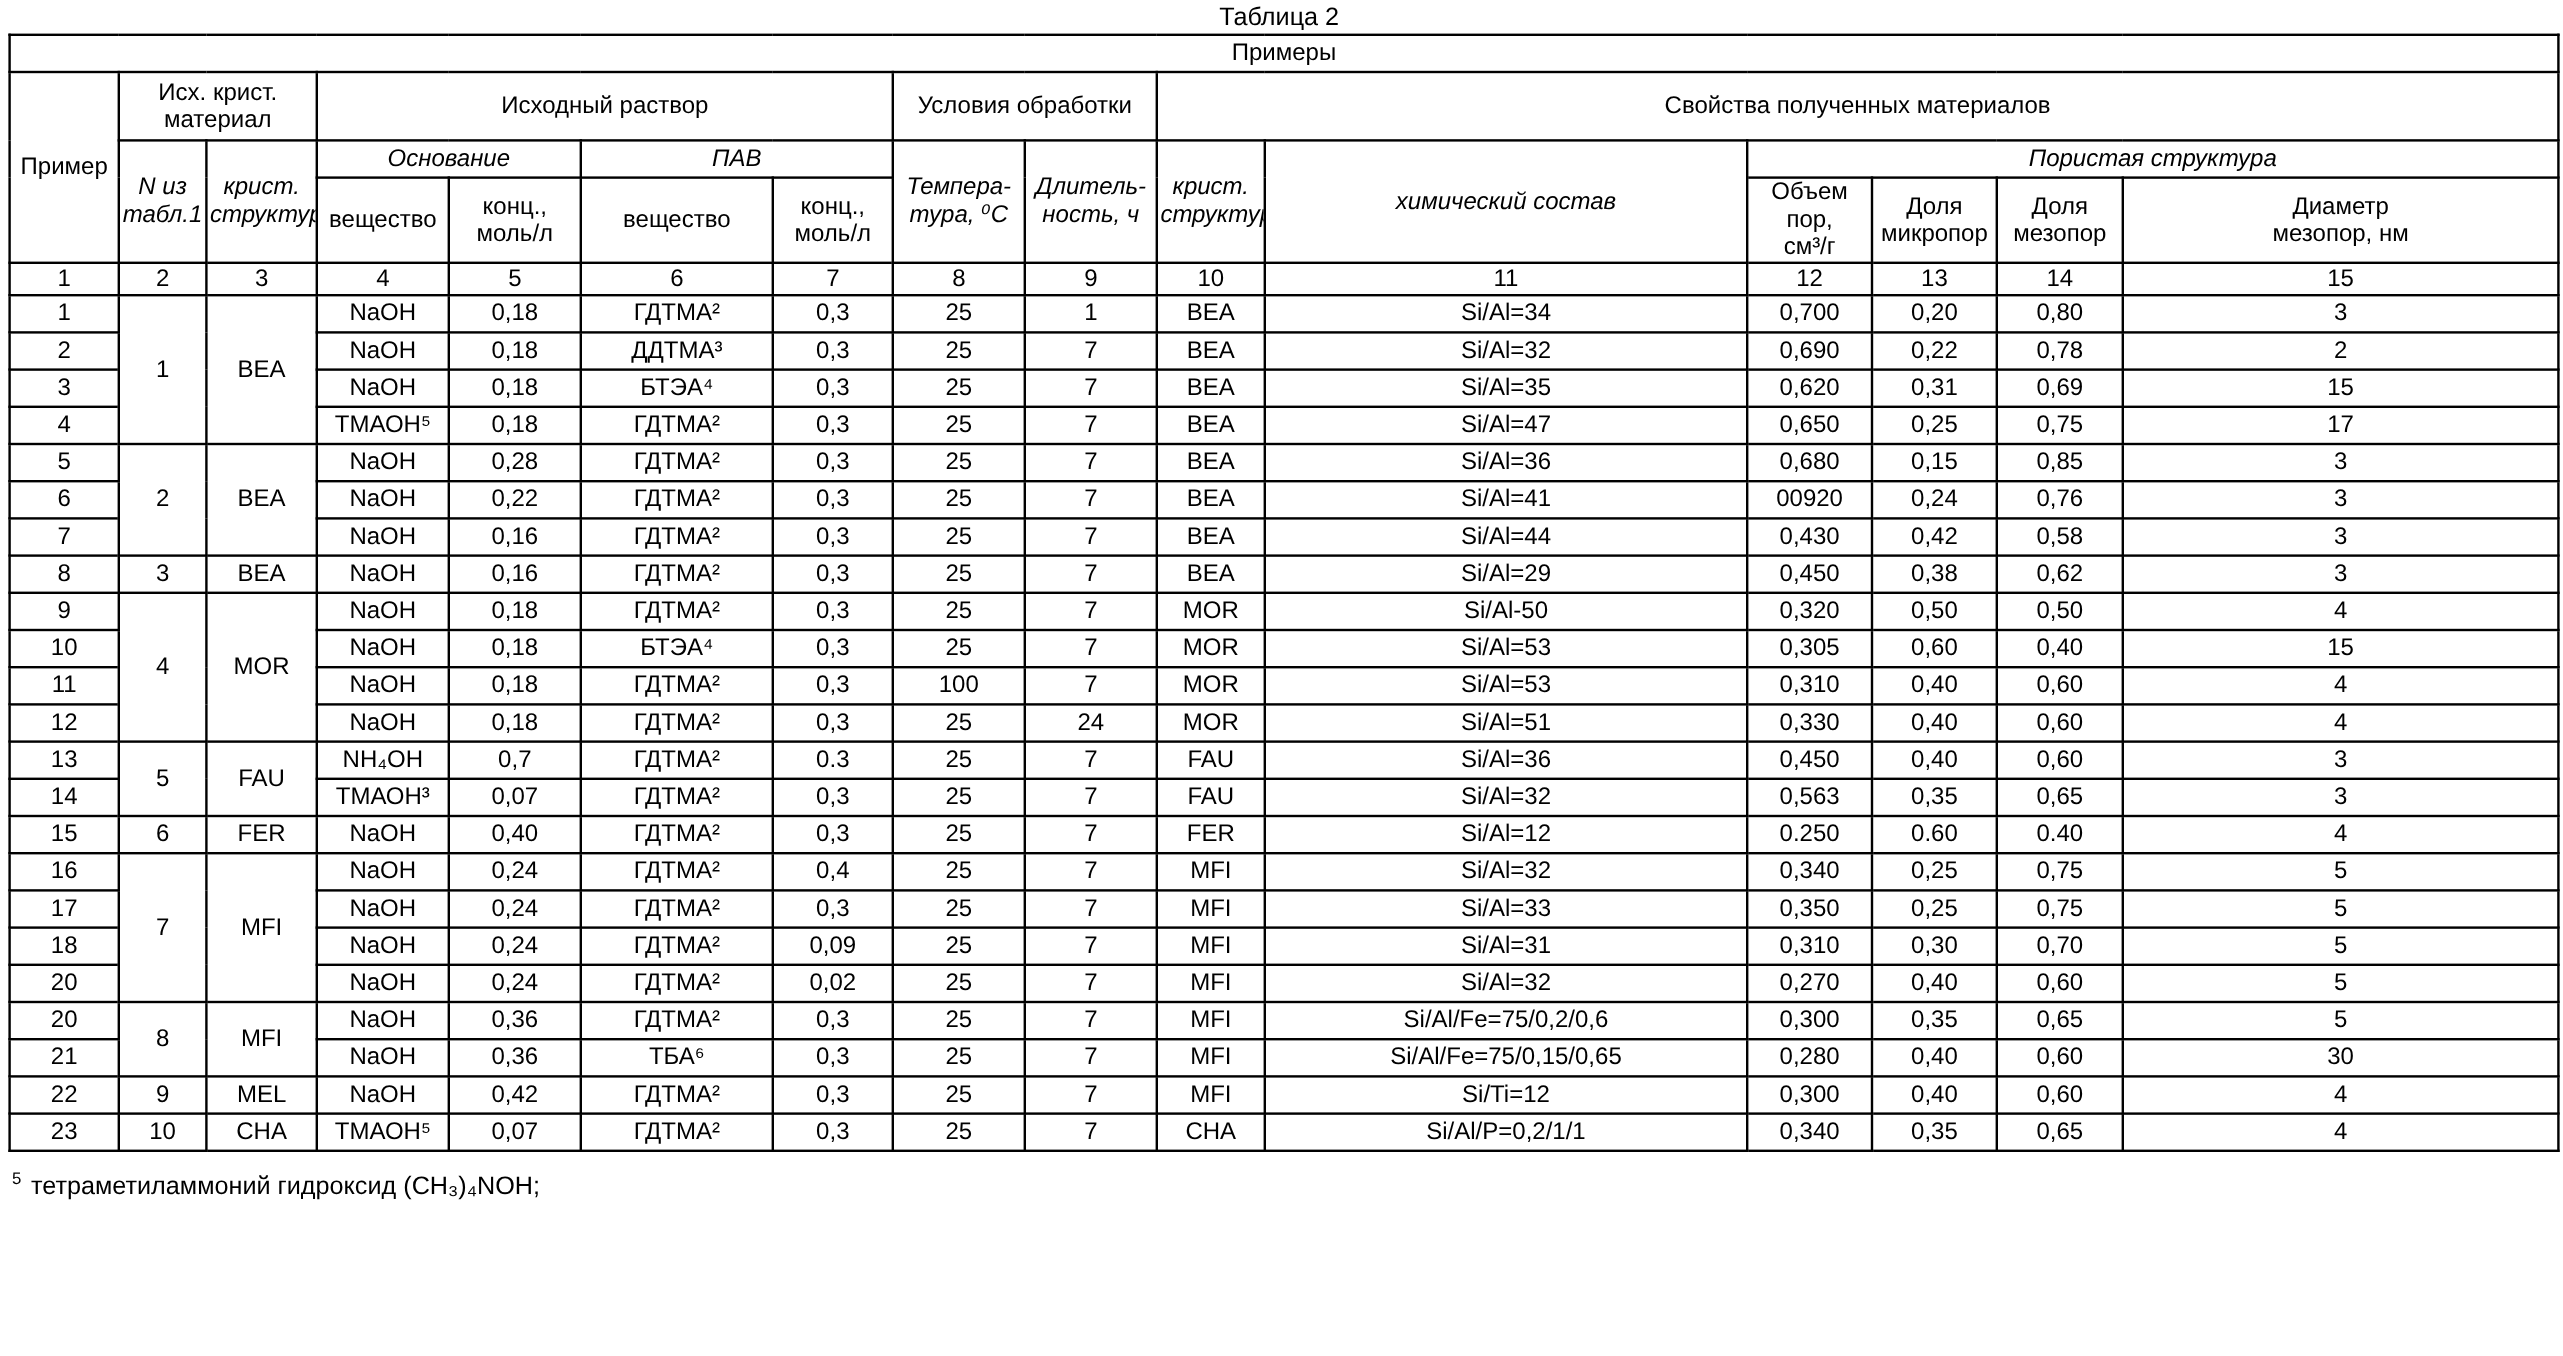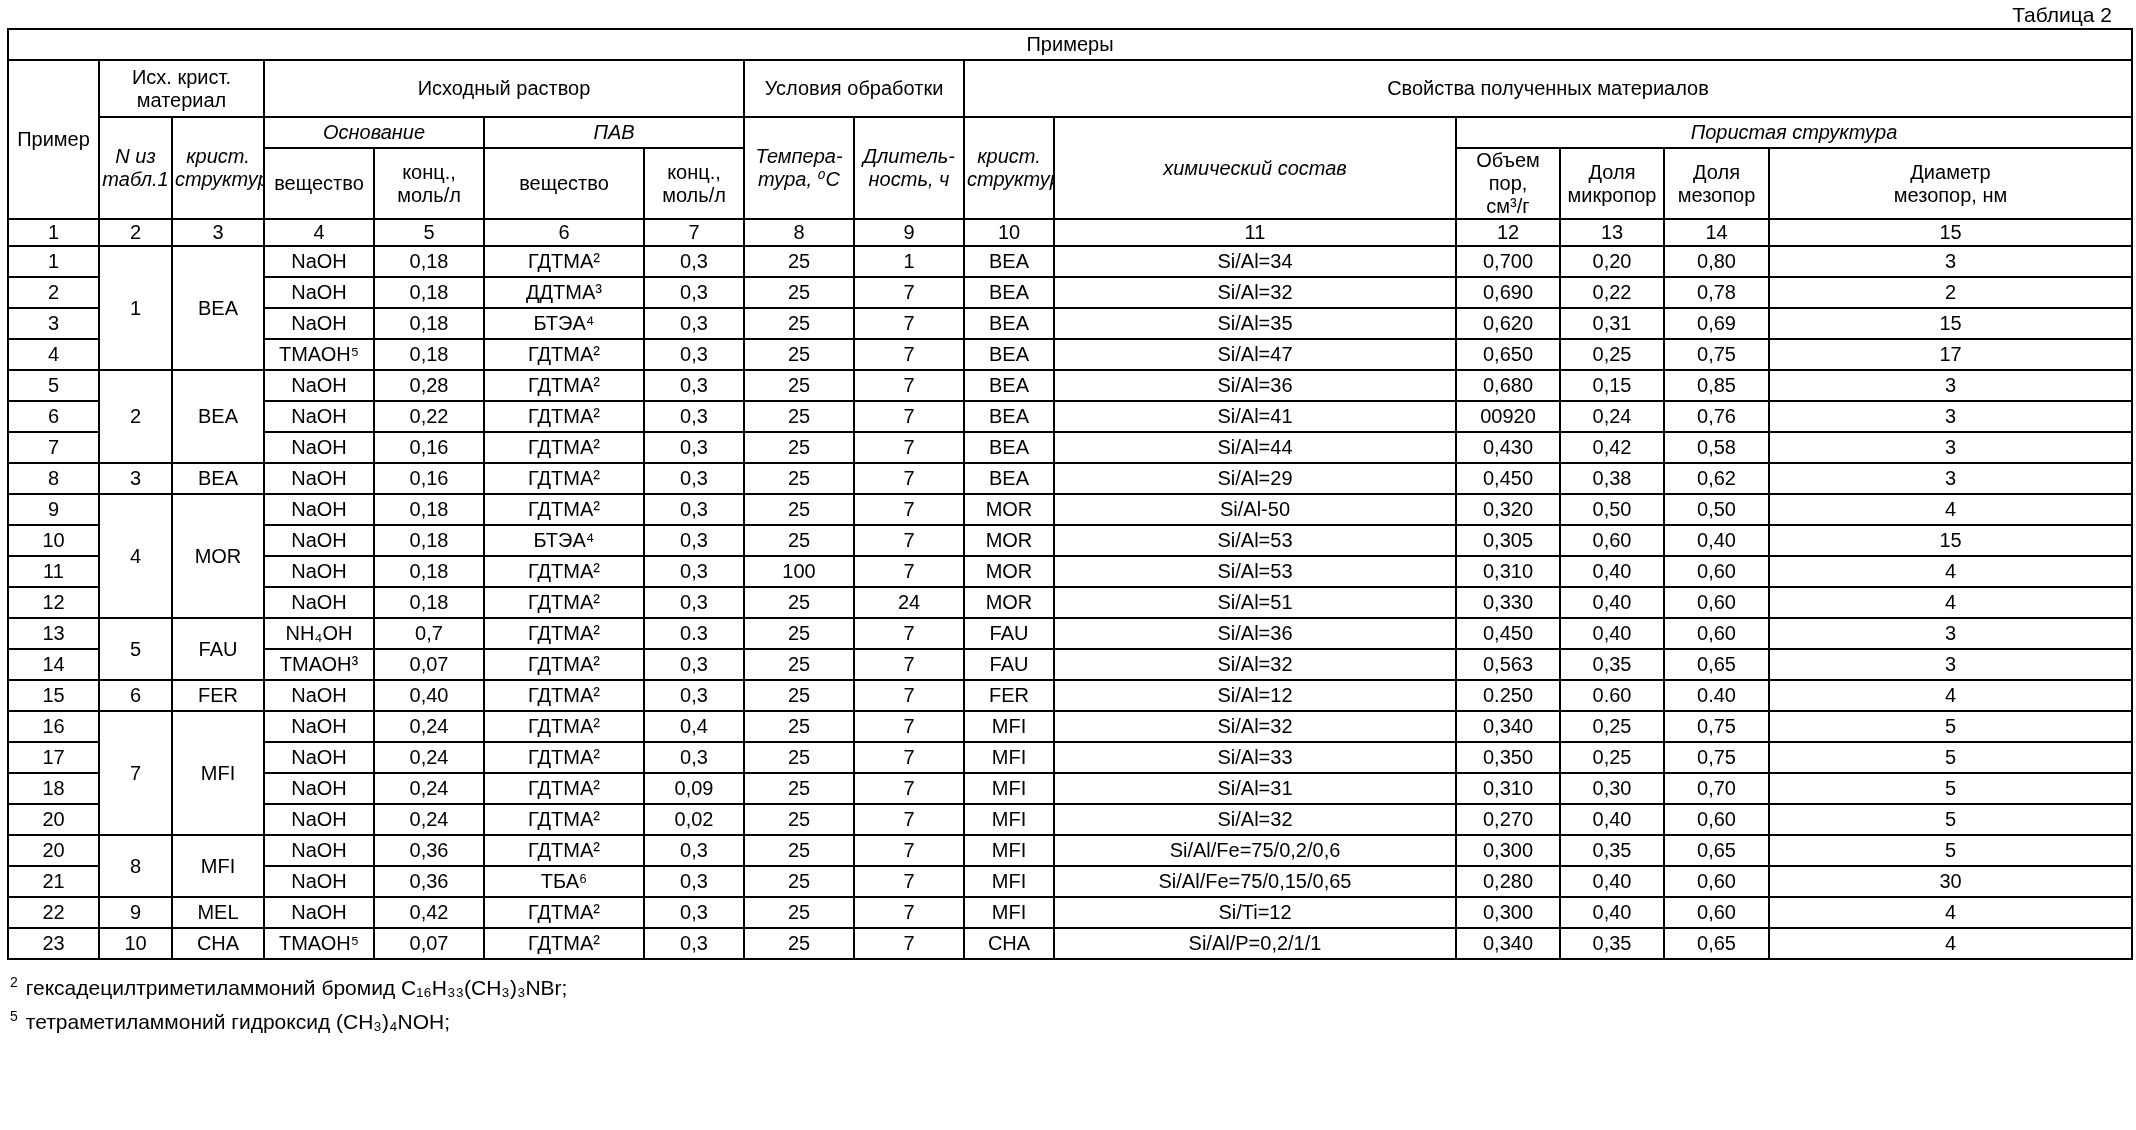--- a/index.html
+++ b/index.html
@@ -2,22 +2,22 @@
 <html><head>
 <meta charset="utf-8">
 <style>
   html, body { margin:0; padding:0; }
   body {
     width:2136px; height:1130px; overflow:hidden;
     background:#ffffff; color:#000000;
     font-family:"Liberation Sans","DejaVu Sans",sans-serif;
   }
   .caption {
-    text-align:right; font-size:21px; line-height:24px;
-    padding:3px 24px 1px 0; height:24px;
+    text-align:center; font-size:21px; line-height:24px;
+    padding:3px 4px 1px 0; height:24px;
   }
   table.main {
     border-collapse:collapse; table-layout:fixed;
     width:2124px; margin-left:7px;padding-left:26px;
   }
   table.main td {
     border:2px solid #000000;
     text-align:center; vertical-align:middle;
     font-size:20px; line-height:1.15;
     padding:0 2px; overflow:hidden;
@@ -485,15 +485,14 @@
         <td>Si/Al/P=0,2/1/1</td>
         <td>0,340</td>
         <td>0,35</td>
         <td>0,65</td>
         <td class="col-last">4</td>
       </tr>
     </tbody>
 </table>
 
 <div class="footnotes" id="footnotes">
-    <div class="footnote"><span class="fn-marker">2</span><span>гексадецилтриметиламмоний бромид C₁₆H₃₃(CH₃)₃NBr;</span></div>
     <div class="footnote"><span class="fn-marker">5</span><span>тетраметиламмоний гидроксид (CH₃)₄NOH;</span></div>
   </div>
 
 </body></html>

